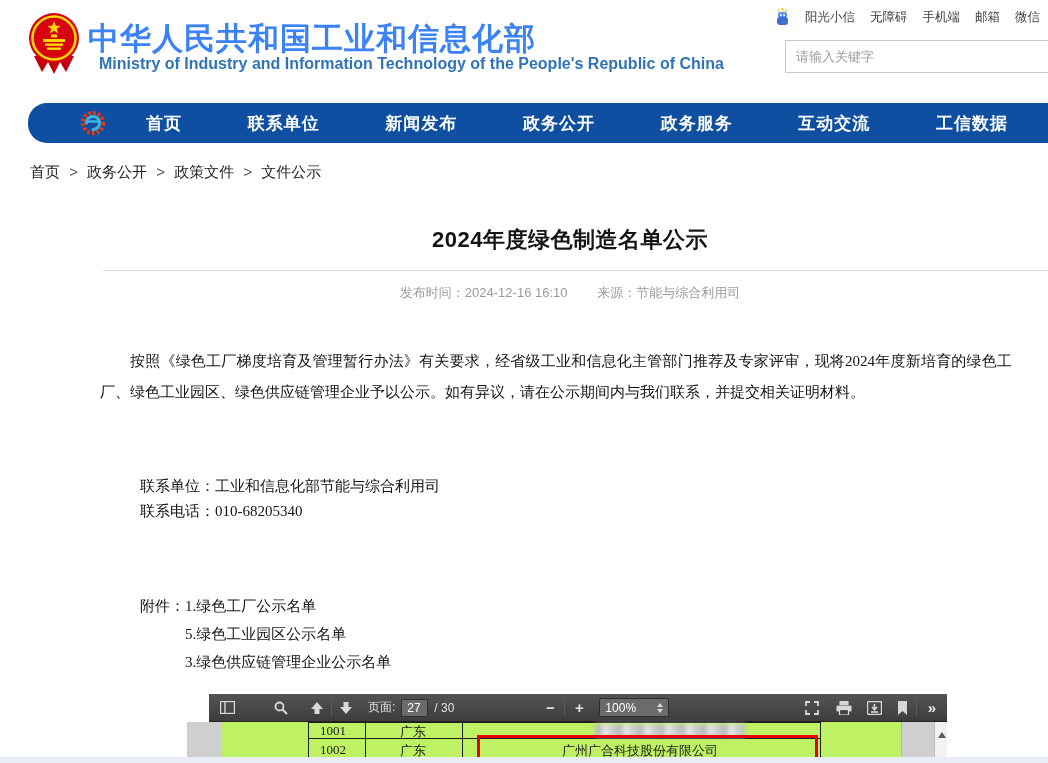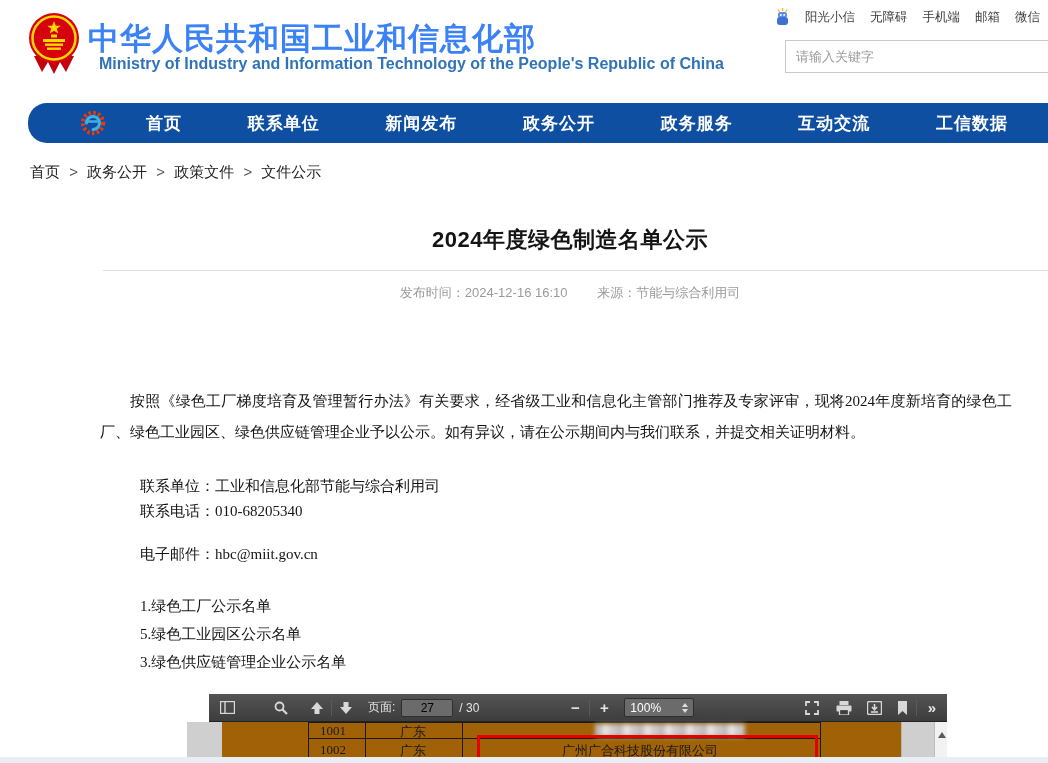--- a/index.html
+++ b/index.html
@@ -40,55 +40,55 @@
   
   .art-title { position:absolute; left:0; top:225px; width:1140px; text-align:center;
     font-size:22px; font-weight:bold; color:#141414; letter-spacing:0.5px; }
   .meta-rule { position:absolute; left:103px; right:0; top:270px; border-top:1px solid #dfdfdf; }
   .art-meta { position:absolute; left:0; top:284px; width:1140px; text-align:center;
     font-size:13px; color:#9a9a9a; }
   .art-meta .gap { display:inline-block; width:26px; }
 
   .art-body { position:absolute; left:100px; top:346px; width:912px;
     font-family:"Liberation Serif","DejaVu Serif",serif; font-size:15px; color:#141414; }
-  .para { line-height:31px; text-indent:2em; text-align:justify;margin-top:40px; }
+  .para { line-height:31px; text-indent:2em; text-align:justify; }
   .line { position:absolute; left:40px; white-space:nowrap; }
   .l-period   { top:76px; }
   .l-unit     { top:131px; }
   .l-phone    { top:156px; }
   .l-email    { top:199px; }
   .attach { position:absolute; left:40px; top:246px; display:flex; }
   .attach-items div { line-height:28px; }
 
   
   .pdf { position:absolute; left:187px; top:694px; width:760px; height:69px; overflow:hidden;
     font-family:"Liberation Sans",sans-serif; }
   .pdf-toolbar { position:relative; height:28px;
     background:linear-gradient(#545454,#3d3d3d); border-bottom:1px solid #222;
     display:flex; align-items:center; color:#e4e4e4;margin-left:22px; }
   .tb-btn { display:flex; align-items:center; justify-content:center; width:24px; height:22px;
     cursor:pointer; }
   .tb-sep { width:1px; height:16px; background:#2a2a2a; border-right:1px solid #5a5a5a; margin:0 2px; }
   .tb-label { font-size:12px; color:#e4e4e4; margin:0 6px 0 10px; }
-  .page-field { width:52px; height:18px; background:#6b6b6b; border:1px solid #2e2e2e;
-    border-radius:2px; color:#000000; font-size:12px; text-align:center; padding:0 5px;
+  .page-field { width:27px; height:18px; background:#6b6b6b; border:1px solid #2e2e2e;
+    border-radius:2px; color:#ffffff; font-size:12px; text-align:left; padding:0 5px;
     line-height:16px; }
   .page-total { font-size:12px; margin-left:6px; color:#e4e4e4; }
   .zoom-box { display:flex; align-items:center; justify-content:space-between; width:70px; height:19px;
     background:#6b6b6b; border:1px solid #2e2e2e; border-radius:2px; margin-left:8px;
     font-size:12px; color:#fff; padding:0 5px; cursor:pointer; }
   .spin { display:flex; flex-direction:column; gap:2px; }
   .spin i { width:0; height:0; border-left:3.5px solid transparent; border-right:3.5px solid transparent; }
   .spin .up { border-bottom:4px solid #ddd; }
   .spin .dn { border-top:4px solid #ddd; }
   .plusminus { font-size:15px; font-weight:bold; color:#e4e4e4; }
   .chev { font-size:15px; font-weight:bold; color:#e4e4e4; letter-spacing:-2px; }
 
   .pdf-content { position:relative; height:41px; background:#cfcfcf; }
-  .pdf-page { position:absolute; left:35px; top:0; width:680px; height:41px; background:#a16207;
+  .pdf-page { position:absolute; left:35px; top:0; width:680px; height:41px; background:#bef264;
     border-right:1px solid #b5b5b5; }
   .tline { position:absolute; background:#1a1a1a; }
   .cell-text { position:absolute; font-family:"Liberation Serif","DejaVu Serif",serif;
     font-size:13px; color:#1a1a1a; white-space:nowrap; }
   .blur-block { position:absolute; left:373px; top:2px; width:150px; height:13px;
     background:repeating-linear-gradient(90deg,#bdbdbd 0 7px,#e3e3e3 7px 14px,#cccccc 14px 21px);
     filter:blur(2px); }
   .red-box { position:absolute; left:255px; top:13px; width:341px; height:25px;
     border:3px solid #e60000; }
   .pdf-scroll { position:absolute; right:0; top:0; width:13px; height:41px; background:#f2f2f2;
@@ -172,22 +172,22 @@
   <div class="meta-rule"></div>
   <div class="art-meta">
     <span>发布时间：2024-12-16 16:10</span><span class="gap"></span>
     <span>来源：节能与综合利用司</span>
   </div>
 
   <div class="art-body">
     <div class="para">按照《绿色工厂梯度培育及管理暂行办法》有关要求，经省级工业和信息化主管部门推荐及专家评审，现将2024年度新培育的绿色工厂、绿色工业园区、绿色供应链管理企业予以公示。如有异议，请在公示期间内与我们联系，并提交相关证明材料。</div>
     <div class="line l-unit">联系单位：工业和信息化部节能与综合利用司</div>
     <div class="line l-phone">联系电话：010-68205340</div>
-    <div class="line l-email">电子邮件：hbc@miit.gov.cn</div>
     <div class="attach">
+      <div style="line-height:28px;">附件：</div>
       <div class="attach-items">
         <div>1.绿色工厂公示名单</div>
         <div>5.绿色工业园区公示名单</div>
         <div>3.绿色供应链管理企业公示名单</div>
       </div>
     </div>
   </div>
 
   <div class="pdf">
     <div class="pdf-toolbar">

